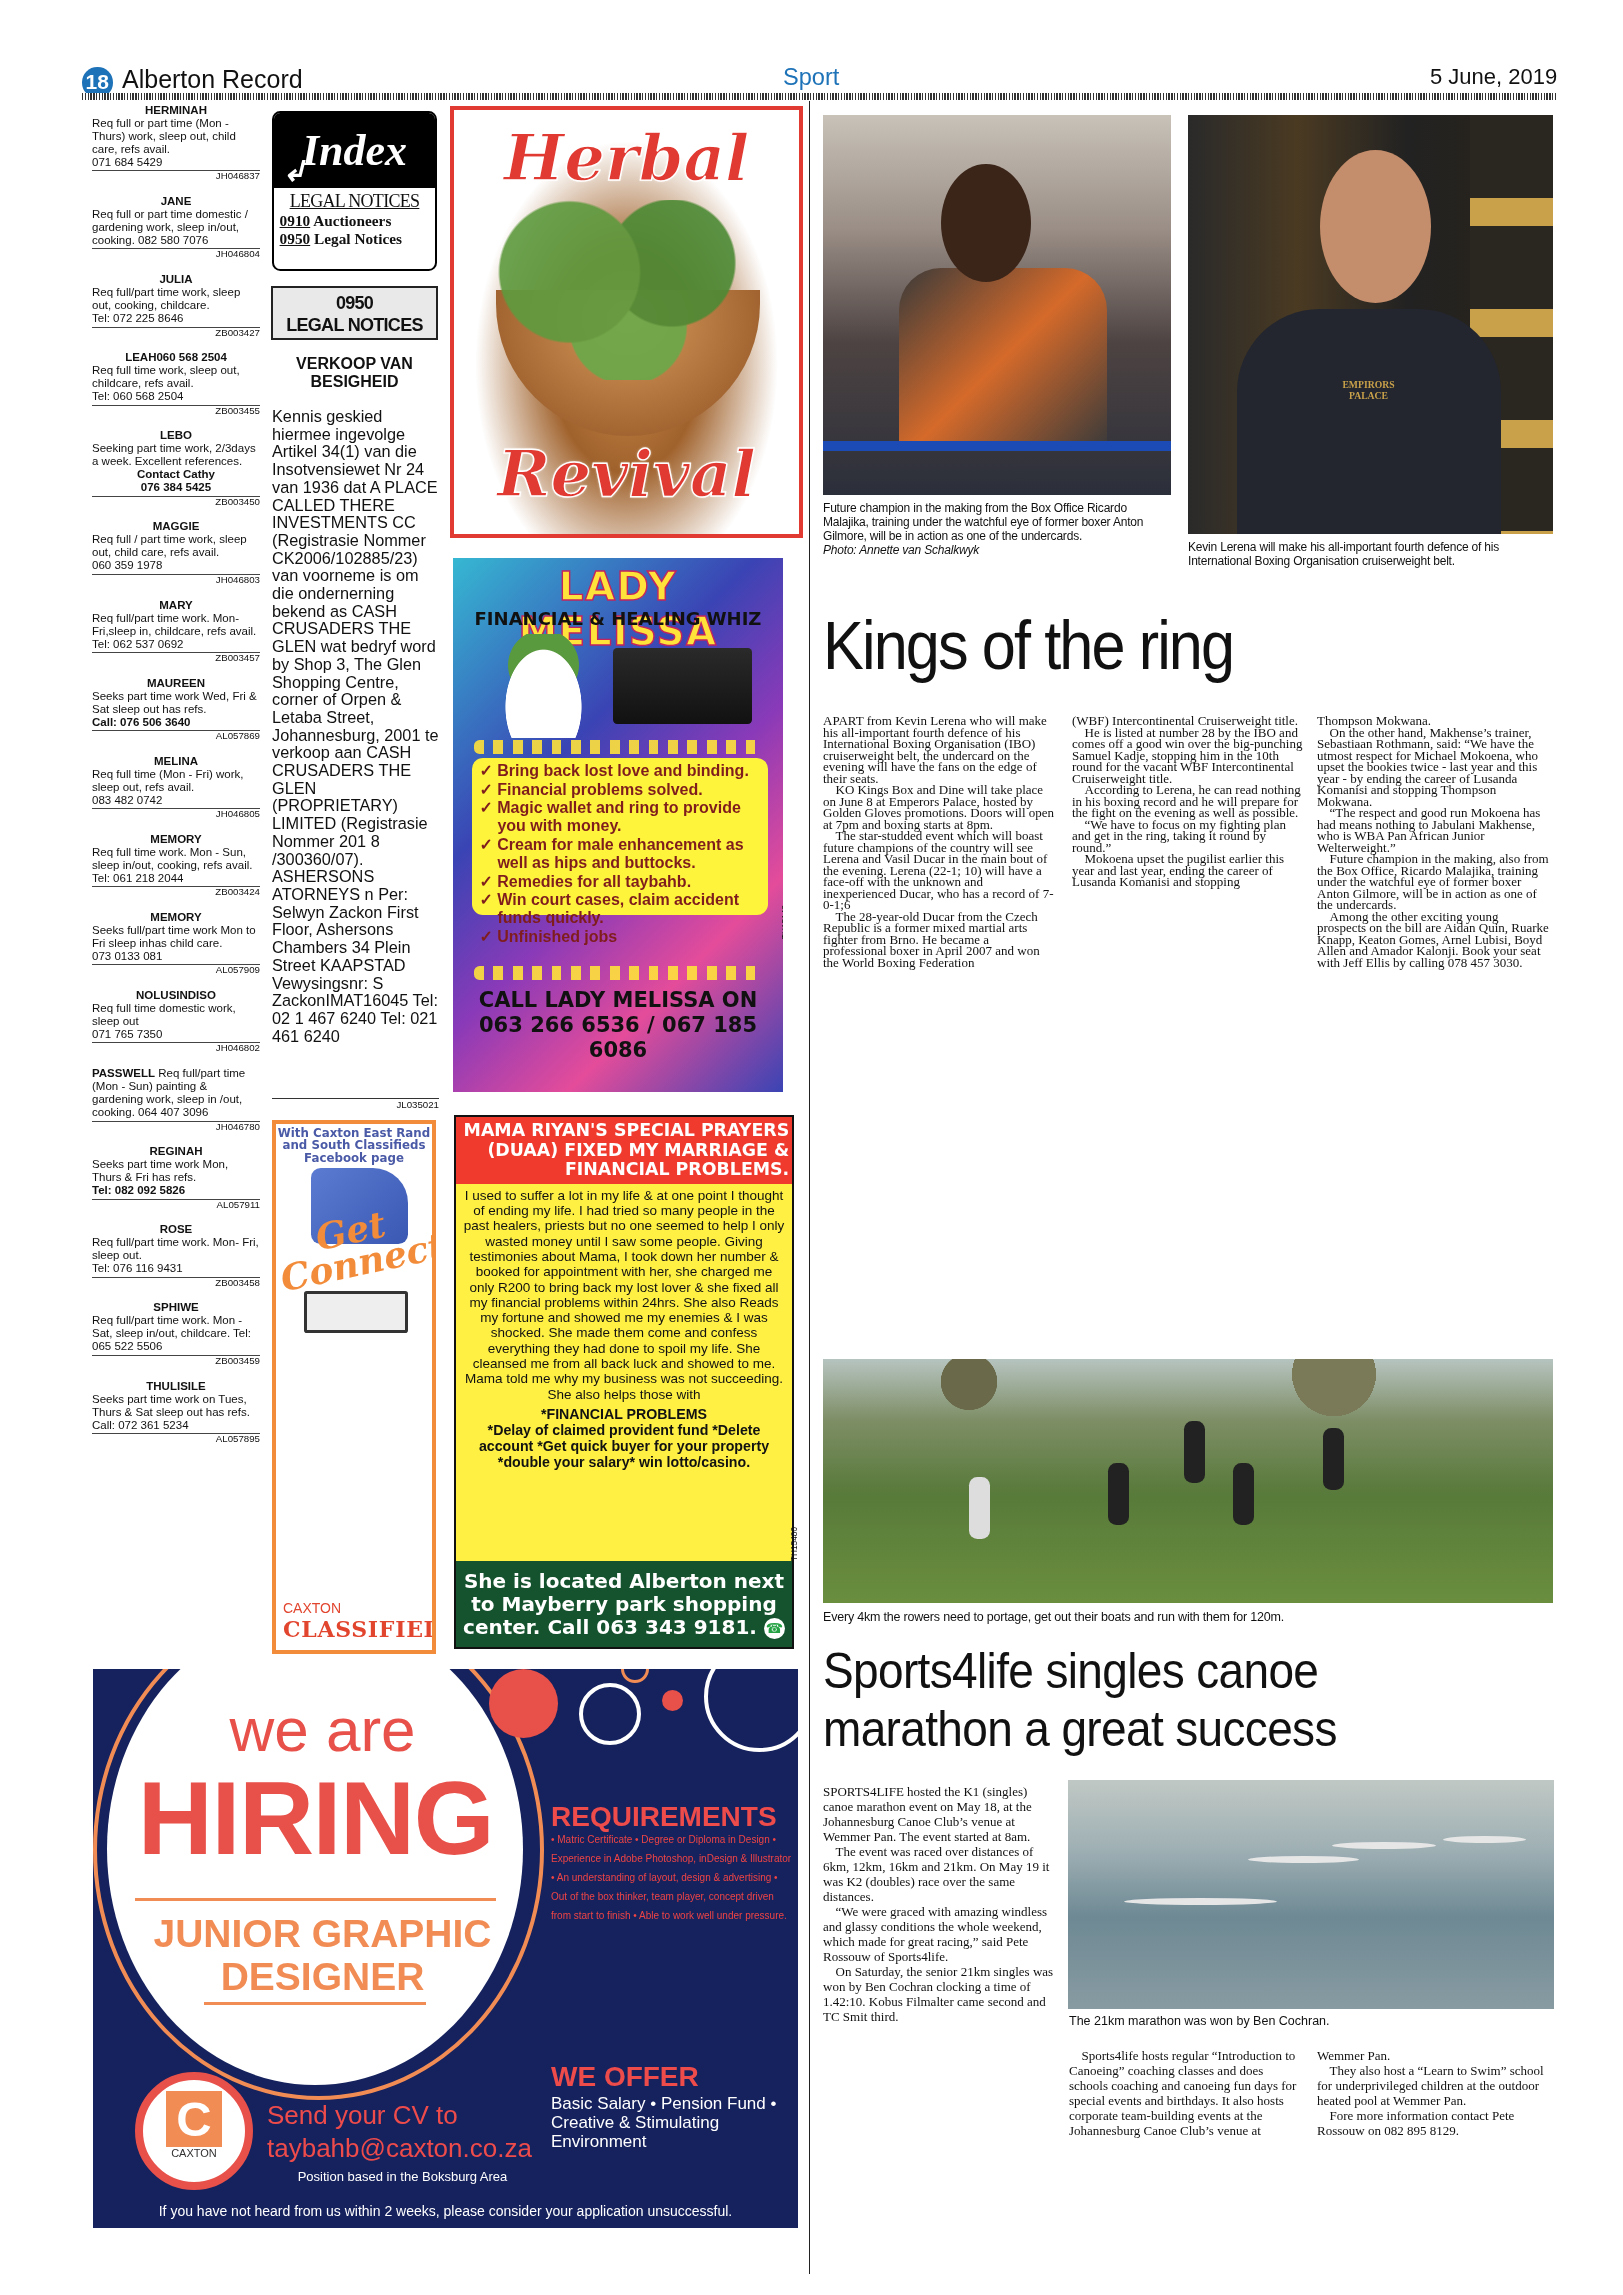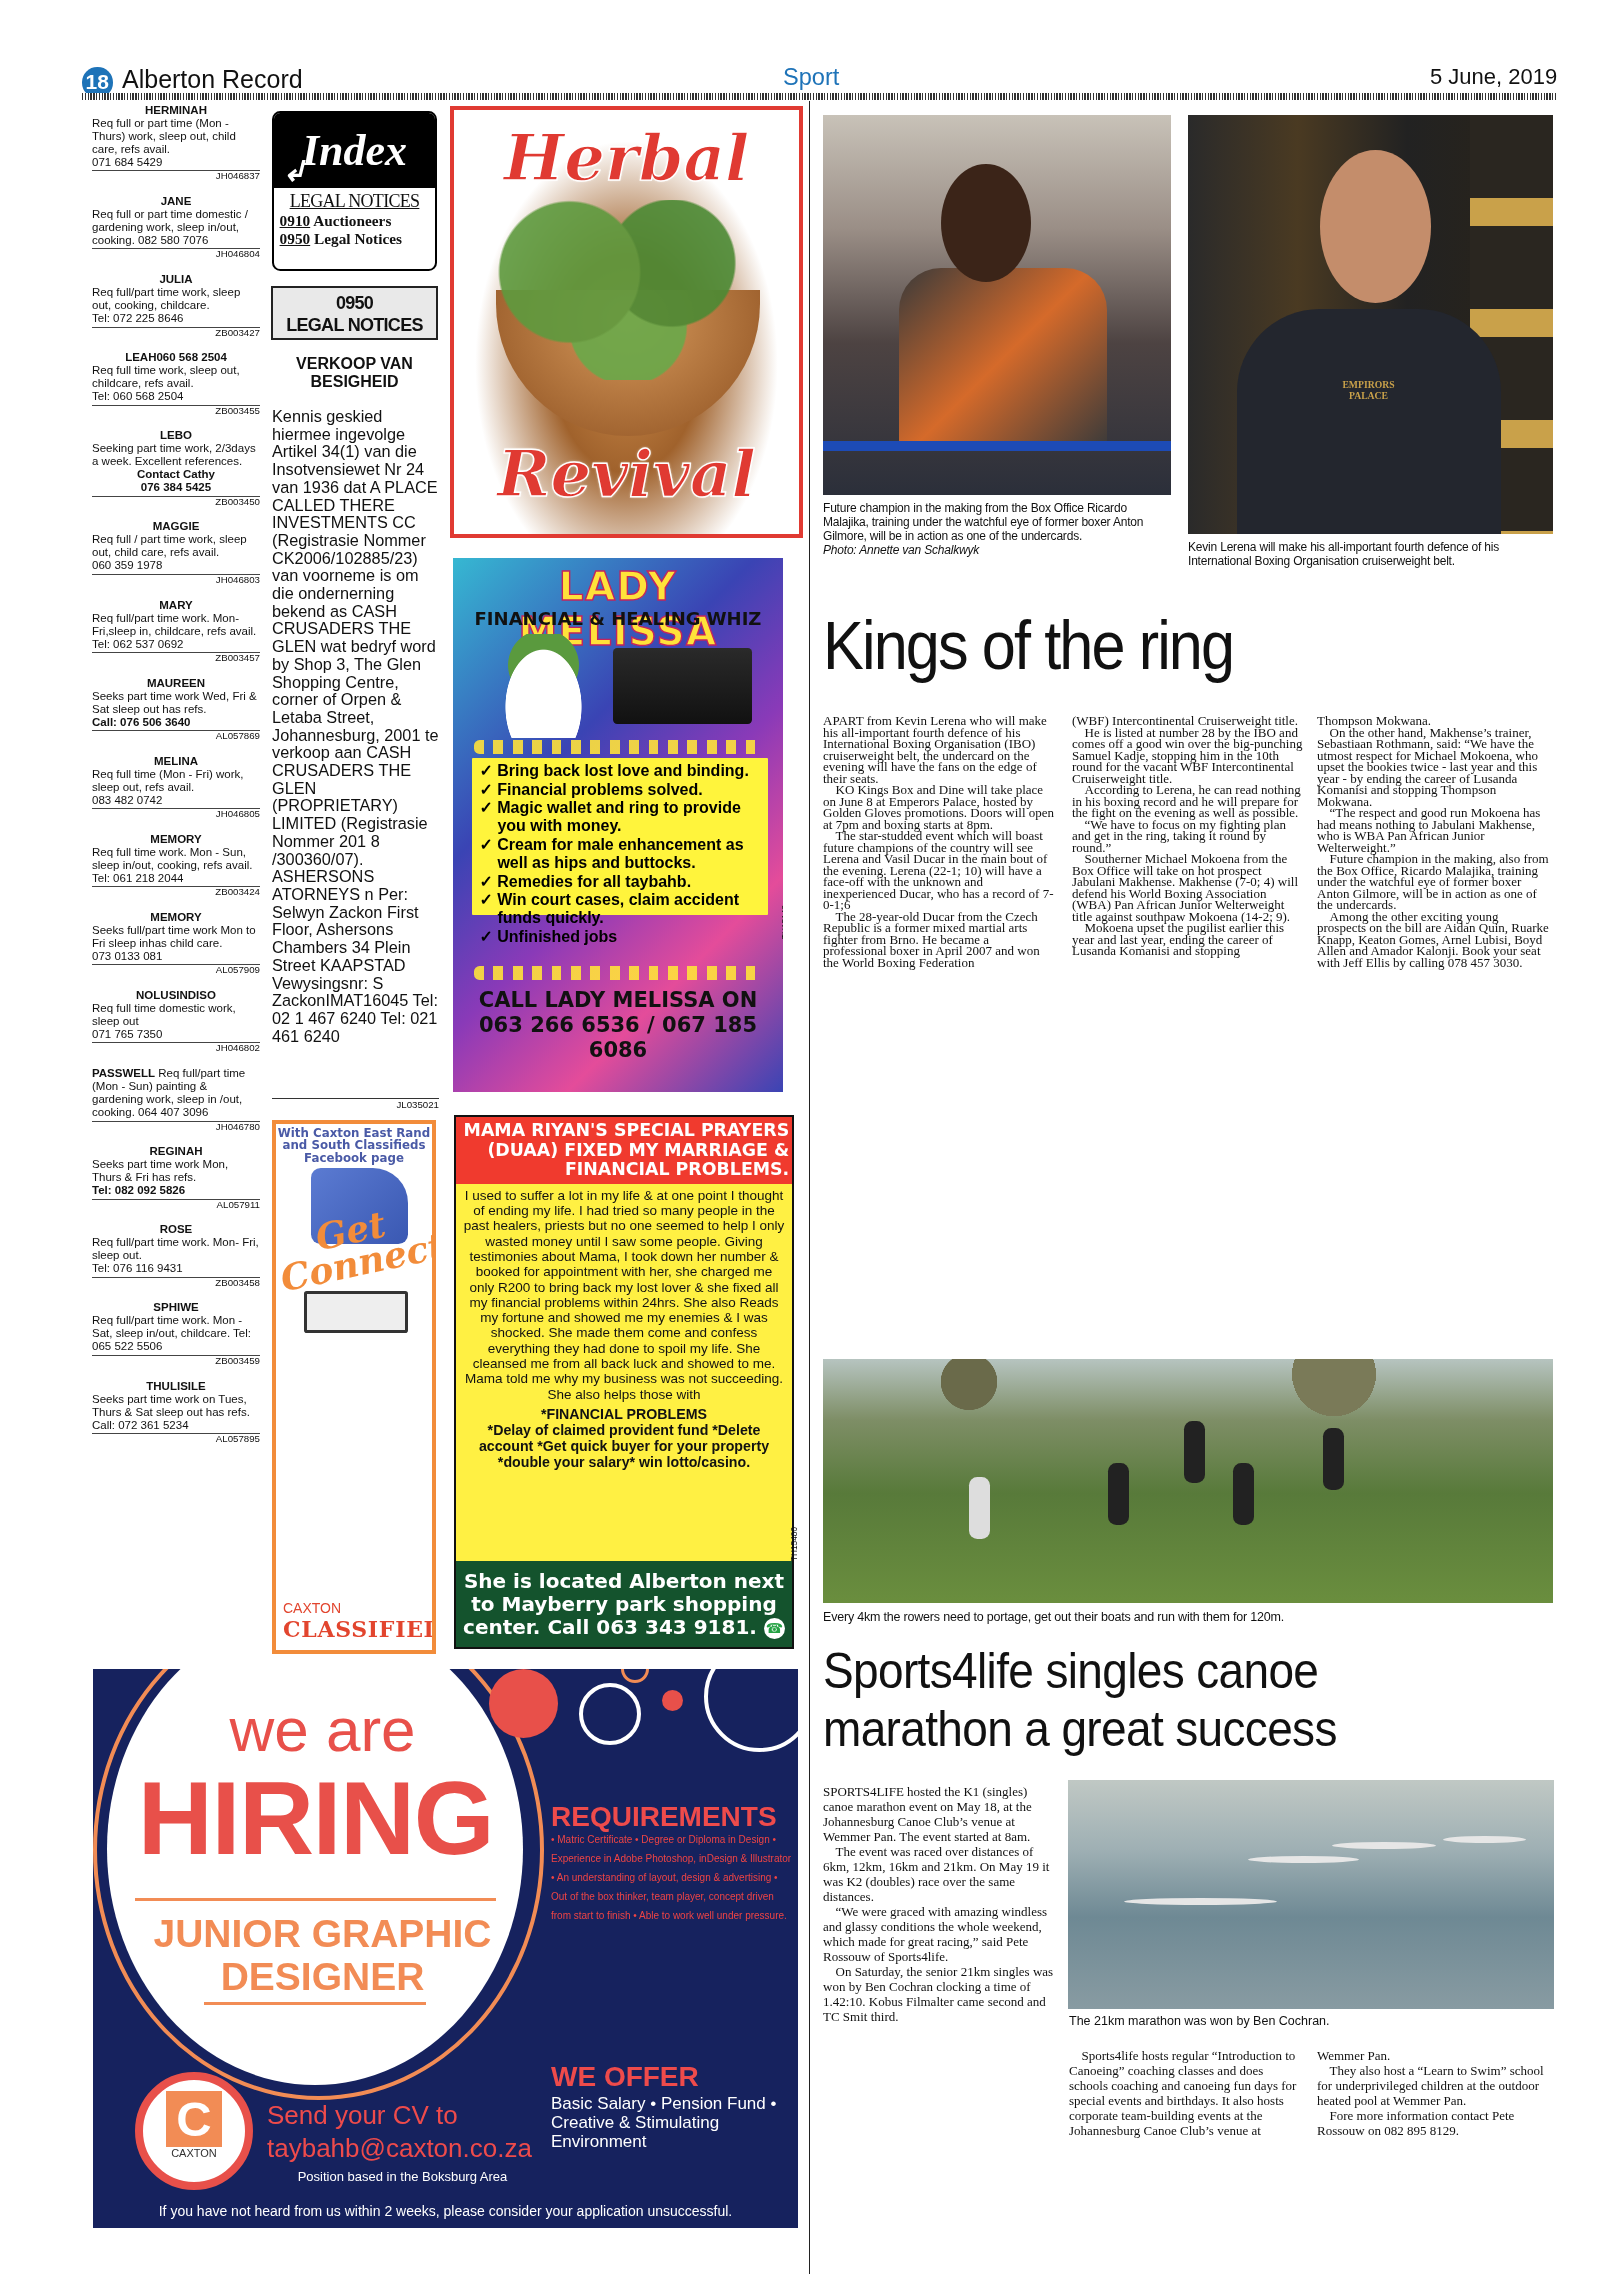--- a/index.html
+++ b/index.html
@@ -45,21 +45,21 @@
   #herb-bot{top:326px}
 
   
   #melissa{left:453px;top:558px;width:330px;height:534px;background:linear-gradient(135deg,#36b8d2 0%,#3a44b4 35%,#8a3ab8 55%,#e44c9a 75%,#3a44b4 100%);overflow:hidden}
   #mel-title{position:absolute;top:5.6px;width:100%;text-align:center;font:bold 39px "DejaVu Sans",sans-serif;color:#ffe23a;-webkit-text-stroke:1.4px #c2245e;letter-spacing:1.4px}
   #mel-sub{position:absolute;top:50px;width:100%;text-align:center;font:bold 18px "DejaVu Sans",sans-serif;color:#111}
   .mel-img{position:absolute;top:76px;height:104px}
   #mel-mortar{left:42px;width:97px;background:radial-gradient(ellipse at 50% 70%,#fff 0 55%,transparent 56%),radial-gradient(circle at 50% 30%,#5a9a3e 0 40%,transparent 41%)}
   #mel-wallet{left:160px;width:139px;background:linear-gradient(#2a2a2a,#111);border-radius:4.2px;top:90px;height:76px}
   .wave{position:absolute;left:21px;width:289px;height:14px;background:repeating-linear-gradient(90deg,#ffe23a 0 9.7px,transparent 9.7px 19.4px);opacity:.9;border-radius:5.6px}
-  #mel-list{position:absolute;left:19.4px;top:200px;width:296px;height:157px;background:#fff43c;border-radius:1px;padding:4.2px 7px;font:bold 16px "Liberation Sans",sans-serif;line-height:18.4px;color:#000000}
+  #mel-list{position:absolute;left:19.4px;top:200px;width:296px;height:157px;background:#fff43c;border-radius:11px;padding:4.2px 7px;font:bold 16px "Liberation Sans",sans-serif;line-height:18.4px;color:#7f1d1d}
   #mel-list li{list-style:none;padding-left:18px;text-indent:-18px}
   #mel-list li::before{content:"\2713  ";font-weight:bold}
   #mel-ref{position:absolute;right:2.8px;top:347px;font-size:8.3px;transform:rotate(-90deg);transform-origin:right top}
   #mel-call{position:absolute;top:430px;width:100%;text-align:center;font:bold 21px "DejaVu Sans",sans-serif;color:#111;line-height:25px}
 
   
   #fb-ad{left:272px;top:1120px;width:164px;height:534px;border:4.2px solid #f28c3a;background:#fff;overflow:hidden}
   #fb-top{position:absolute;top:2.8px;width:100%;text-align:center;font:bold 11.8px "DejaVu Sans",sans-serif;color:#4a5aa6;line-height:12.5px}
   #fb-thumb{position:absolute;left:35px;top:44px;width:97px;height:76px;background:linear-gradient(135deg,#5b7bd2,#3a58b2);border-radius:9.7px 35px 9.7px 9.7px}
   #fb-get{position:absolute;top:90px;width:100%;text-align:center;font:italic bold 36px "DejaVu Serif",serif;color:#f28c3a;transform:rotate(-12deg);line-height:33px}
@@ -376,21 +376,20 @@
   <p class="first">APART from Kevin Lerena who will make his all-important fourth defence of his International Boxing Organisation (IBO) cruiserweight belt, the undercard on the evening will have the fans on the edge of their seats.</p>
   <p>KO Kings Box and Dine will take place on June 8 at Emperors Palace, hosted by Golden Gloves promotions. Doors will open at 7pm and boxing starts at 8pm.</p>
   <p>The star-studded event which will boast future champions of the country will see Lerena and Vasil Ducar in the main bout of the evening. Lerena (22-1; 10) will have a face-off with the unknown and inexperienced Ducar, who has a record of 7-0-1;6</p>
   <p>The 28-year-old Ducar from the Czech Republic is a former mixed martial arts fighter from Brno. He became a professional boxer in April 2007 and won the World Boxing Federation</p>
 </div>
 <div id="k-col2" class="artcol">
   <p class="first">(WBF) Intercontinental Cruiserweight title.</p>
   <p>He is listed at number 28 by the IBO and comes off a good win over the big-punching Samuel Kadje, stopping him in the 10th round for the vacant WBF Intercontinental Cruiserweight title.</p>
   <p>According to Lerena, he can read nothing in his boxing record and he will prepare for the fight on the evening as well as possible.</p>
   <p>“We have to focus on my fighting plan and get in the ring, taking it round by round.”</p>
-  <p>Southerner Michael Mokoena from the Box Office will take on hot prospect Jabulani Makhense. Makhense (7-0; 4) will defend his World Boxing Association (WBA) Pan African Junior Welterweight title against southpaw Mokoena (14-2; 9).</p>
   <p>Mokoena upset the pugilist earlier this year and last year, ending the career of Lusanda Komanisi and stopping</p>
 </div>
 <div id="k-col3" class="artcol">
   <p class="first">Thompson Mokwana.</p>
   <p>On the other hand, Makhense’s trainer, Sebastiaan Rothmann, said: “We have the utmost respect for Michael Mokoena, who upset the bookies twice - last year and this year - by ending the career of Lusanda Komanisi and stopping Thompson Mokwana.</p>
   <p>“The respect and good run Mokoena has had means nothing to Jabulani Makhense, who is WBA Pan African Junior Welterweight.”</p>
   <p>Future champion in the making, also from the Box Office, Ricardo Malajika, training under the watchful eye of former boxer Anton Gilmore, will be in action as one of the undercards.</p>
   <p>Among the other exciting young prospects on the bill are Aidan Quin, Ruarke Knapp, Keaton Gomes, Arnel Lubisi, Boyd Allen and Amador Kalonji. Book your seat with Jeff Ellis by calling 078 457 3030.</p>
 </div>
 

